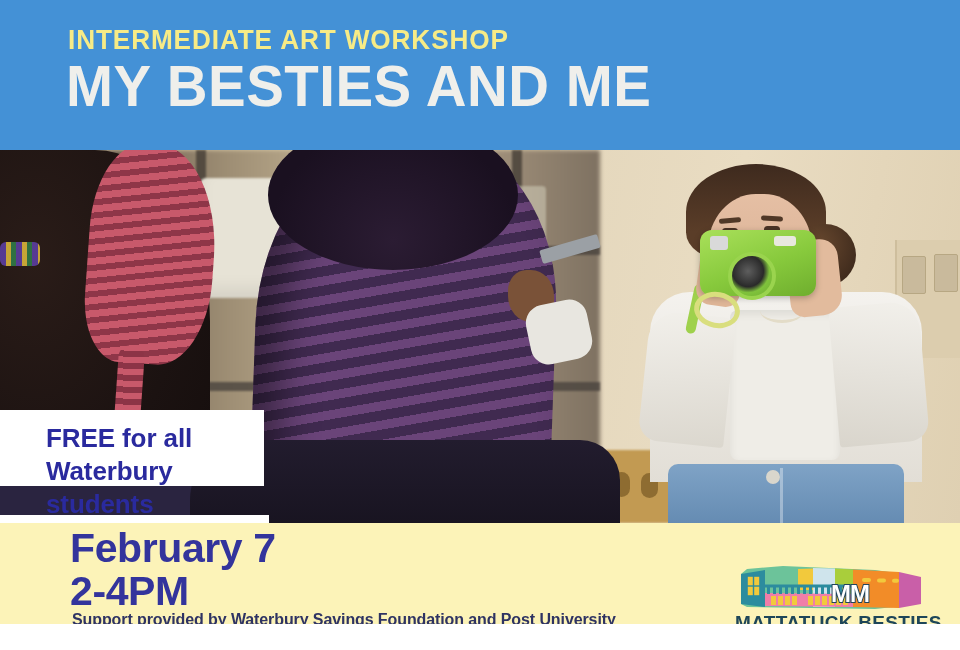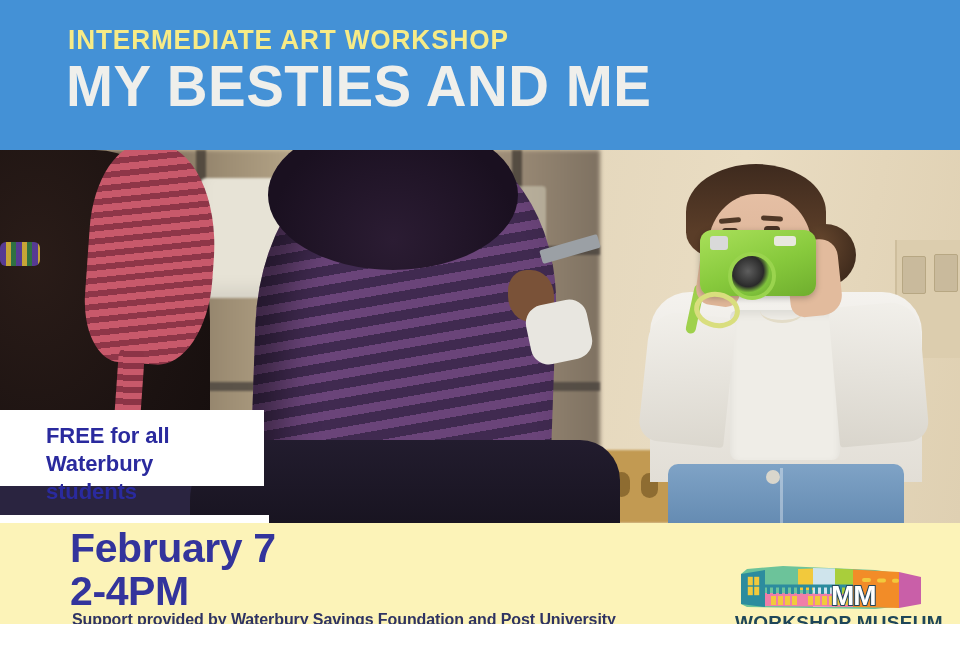--- a/index.html
+++ b/index.html
@@ -295,21 +295,21 @@
     background:#D9D6CC; border-radius: 50%;
   }
 
   
   .callout {
     position: absolute;
     background: #FFFFFF;
     color: #2A2A9E;
     font-family: "Liberation Sans", sans-serif;
     font-weight: 700;
-    font-size: 22px;
+    font-size: 26px;
     line-height: 1.27;
     letter-spacing: -0.1px;
     padding: 12px 20px 12px 46px;
     box-sizing: border-box;
     white-space: pre-line;
   }
   .callout-1 { left: 0; top: 260px; width: 264px; height: 76px; }
   .callout-2 { left: 0; top: 365px; width: 269px; height: 72px; }
 
   
@@ -339,21 +339,21 @@
     white-space: nowrap;
   }
 
   
   .logo { position: absolute; left: 735px; top: 560px; width: 196px; height: 78px; }
   .logo-building { position: absolute; left: 0; top: 0; width: 196px; height: 52px; }
   .logo-mm {
     position: absolute; left: 96px; top: 22px;
     font-family: "Liberation Sans", sans-serif;
     font-weight: 700;
-    font-size: 28px;
+    font-size: 24px;
     color: #FFFFFF;
     letter-spacing: -1px;
     line-height: 1;
     -webkit-text-stroke: 2px #20455C;
     paint-order: stroke fill;
   }
   .logo-name {
     position: absolute; left: 0; top: 52px; width: 196px;
     text-align: center;
     font-family: "Liberation Sans", sans-serif;
@@ -509,16 +509,16 @@
         <rect x="80" y="27" width="3" height="7"></rect>
           <rect x="86" y="27" width="3" height="7"></rect>
         <rect x="92" y="27" width="3" height="7"></rect>
           <rect x="98" y="27" width="3" height="7"></rect>
         <rect x="104" y="27" width="3" height="7"></rect>
           <rect x="110" y="27" width="3" height="7"></rect>
       </g>
       <rect x="30" y="24.5" width="88" height="3" fill="#2C8C9E"></rect>
     </svg>
     <div class="logo-mm">MM</div>
-    <div class="logo-name">WORKSHOP MUSEUM</div>
+    <div class="logo-name">MATTATUCK BESTIES</div>
   </div>
 
 </div>
 
 </body></html>

